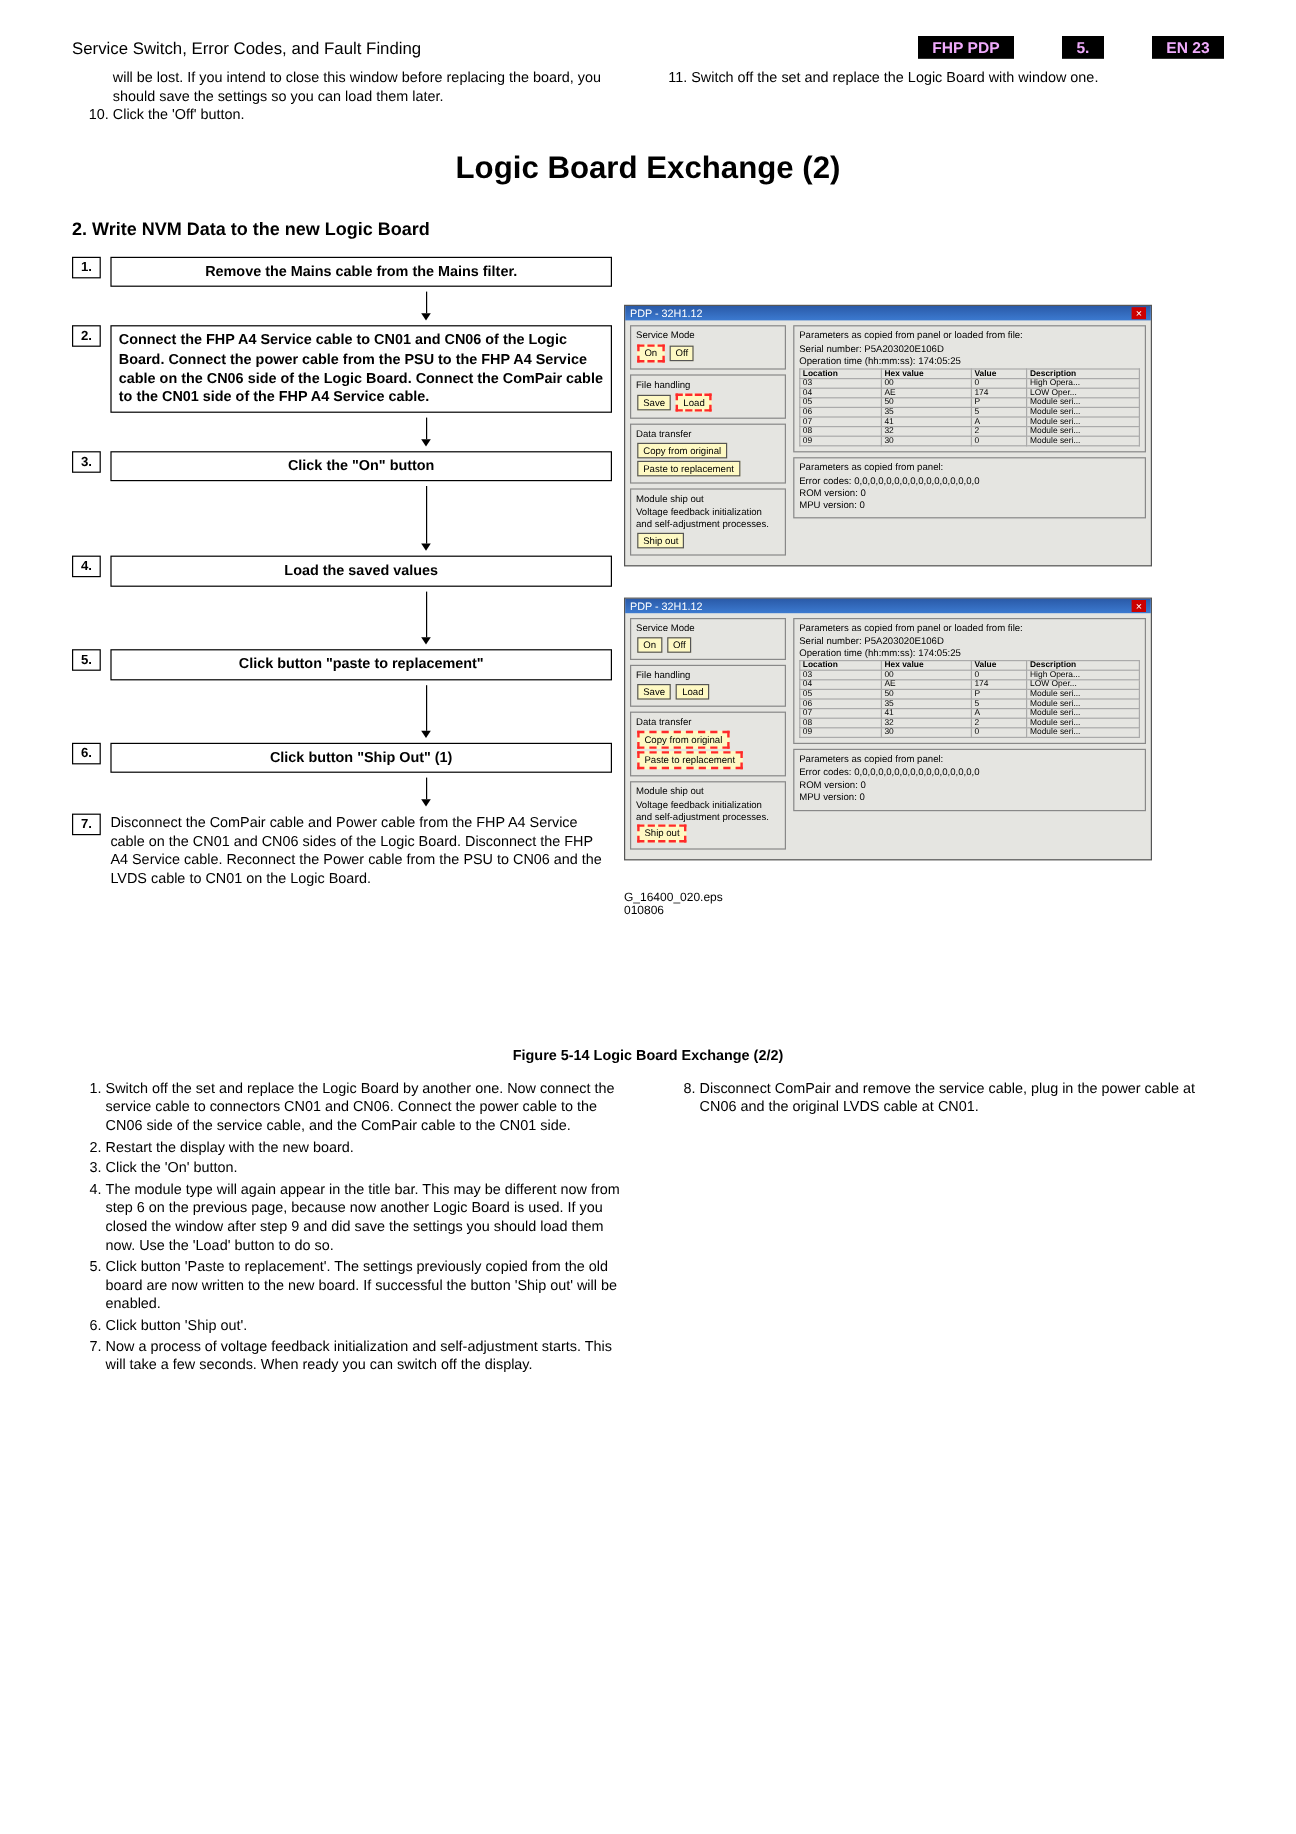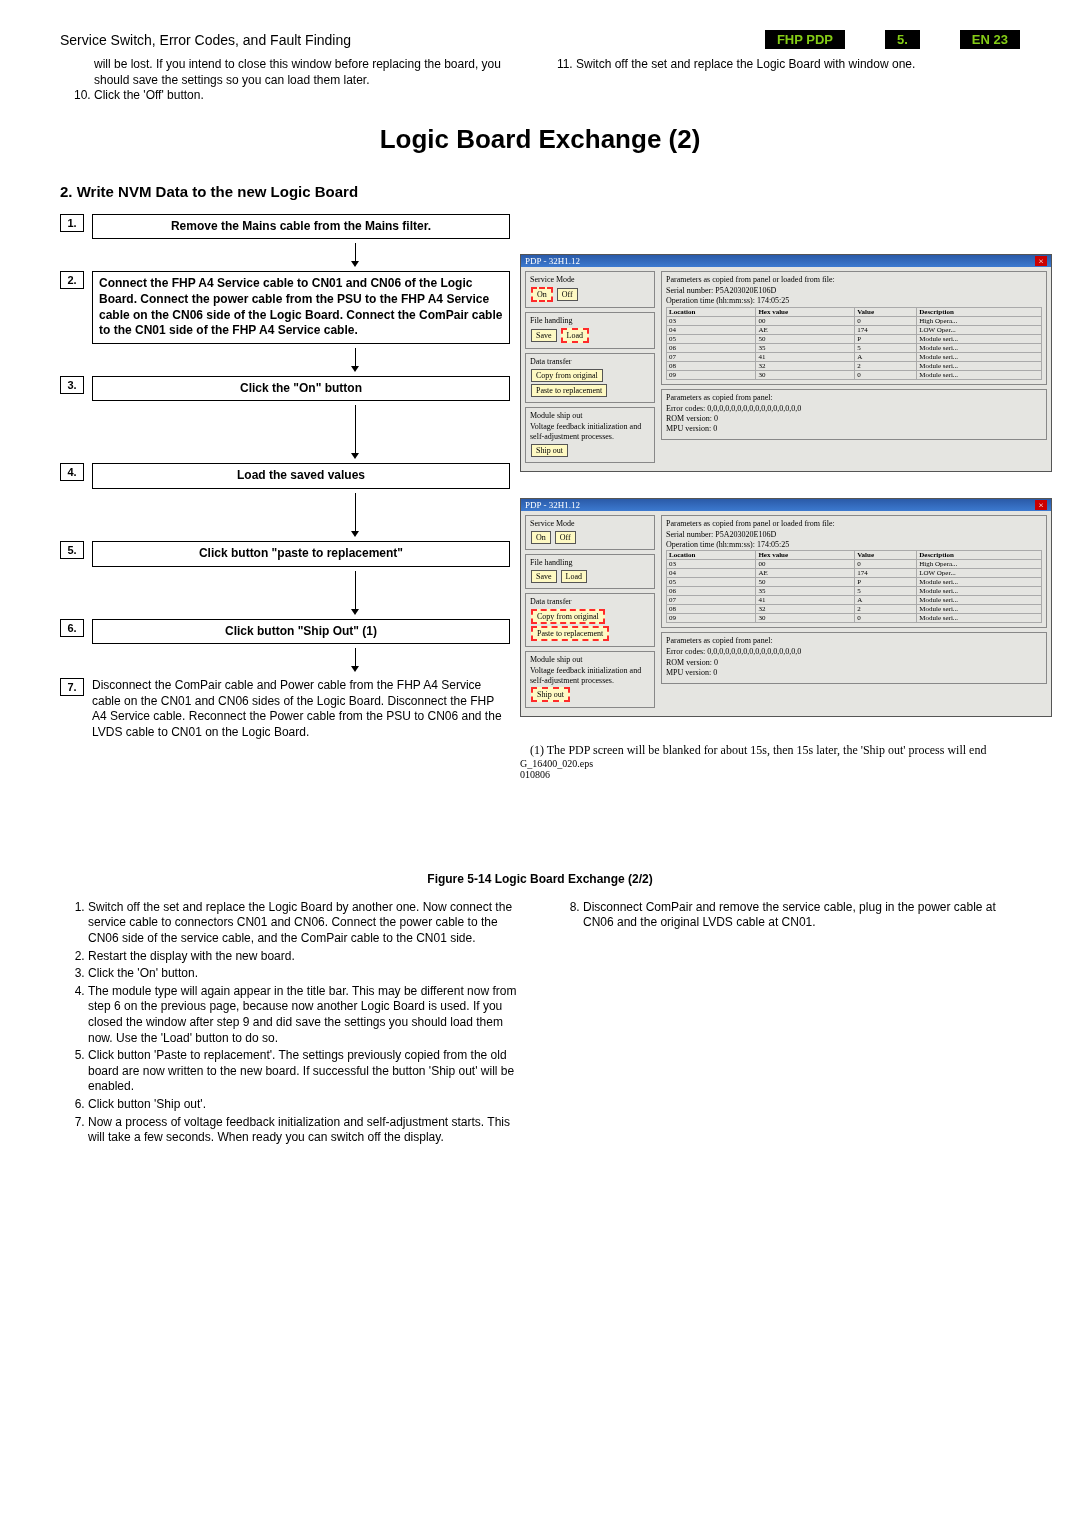--- a/index.html
+++ b/index.html
@@ -1,35 +1,35 @@
 <!DOCTYPE html>
 <html><head>
 <meta charset="utf-8">
 <style>
   * { margin:0; padding:0; box-sizing:border-box; }
   body { font-family: Arial, Helvetica, sans-serif; font-size:12px; color:#000; background:#fff; width:1080px; margin:0 auto; padding:30px 60px; }
   .hdr { display:flex; align-items:center; gap:10px; margin-bottom:8px; }
   .hdr-title { flex:1; font-size:14px; }
-  .hdr-badge { background:#000; color:#84cc16; font-weight:bold; padding:2px 12px; font-size:13px; }
+  .hdr-badge { background:#000; color:#f0abfc; font-weight:bold; padding:2px 12px; font-size:13px; }
   .hdr-gap { width:20px; }
   .two-col { display:flex; gap:4px; }
   .col { flex:1; }
   ol.top { list-style:decimal; padding-left:34px; }
   ol.top li { margin-bottom:2px; line-height:1.3; }
   h1.main { text-align:center; font-size:26px; font-weight:bold; margin:18px 0 28px; }
   h2.sub { font-size:15px; font-weight:bold; margin-bottom:14px; }
   .flow { position:relative; width:450px; }
   .step-row { display:flex; align-items:flex-start; gap:8px; margin-bottom:4px; }
   .step-num { border:1px solid #000; width:24px; height:18px; font-weight:bold; text-align:center; line-height:17px; font-size:11px; flex-shrink:0; }
   .step-box { border:1px solid #000; padding:4px 6px; flex:1; text-align:center; font-size:12px; line-height:1.3;font-weight:bold; }
   .step-text { flex:1; font-size:12px; line-height:1.3; padding:2px 0; }
   .conn { display:flex; flex-direction:column; align-items:center; margin-left:140px; margin-bottom:4px; }
   .conn .l { width:1px; height:18px; background:#000; }
   .conn .h { width:0;height:0;border-left:4px solid transparent;border-right:4px solid transparent;border-top:6px solid #000; }
-  .screens { position:absolute; left:460px; top:40px; width:532px;font-family:Liberation Serif, serif; }
+  .screens { position:absolute; left:460px; top:40px; width:440px; }
   .win { border:1px solid #555; margin-bottom:26px; background:#e5e5e1; font-size:8px; }
   .win-title { background:linear-gradient(#2a5aa8,#3c7ad0); color:#fff; padding:1px 4px; display:flex; justify-content:space-between; font-size:9px; }
   .win-close { background:#c00; color:#fff; width:12px; text-align:center; }
   .win-body { display:flex; padding:4px; gap:6px; }
   .win-left { flex:0 0 130px; }
   .win-right { flex:1; }
   .grp { border:1px solid #888; padding:3px 4px 4px; margin-bottom:4px; }
   .grp-t { font-size:8px; margin-bottom:2px; }
   .btn { border:1px solid #555; background:#fef9c3; padding:1px 4px; font-size:8px; display:inline-block; margin:1px; }
   .btn.sel { border:2px dashed #ff2a2a; }
@@ -325,21 +325,20 @@
           <div class="grp">
             <div class="grp-t">Parameters as copied from panel:</div>
             <div class="kv"><span>Error codes:</span> <span>0,0,0,0,0,0,0,0,0,0,0,0,0,0,0,0</span></div>
             <div class="kv"><span>ROM version:</span> <span>0</span></div>
             <div class="kv"><span>MPU version:</span> <span>0</span></div>
           </div>
         </div>
       </div>
     </div>
 
-    <div class="note">(1) The PDP screen will be blanked for about 15s, then 15s later, the 'Ship out' process will end</div>
     <div class="eps"><span>G_16400_020.eps</span><br><span>010806</span></div>
   </div>
 </div>
 
 <div class="fig-cap">Figure 5-14 Logic Board Exchange (2/2)</div>
 
 <div class="bottom-cols">
   <div class="col">
     <ol class="nums">
       <li>Switch off the set and replace the Logic Board by another one. Now connect the service cable to connectors CN01 and CN06. Connect the power cable to the CN06 side of the service cable, and the ComPair cable to the CN01 side.</li>

